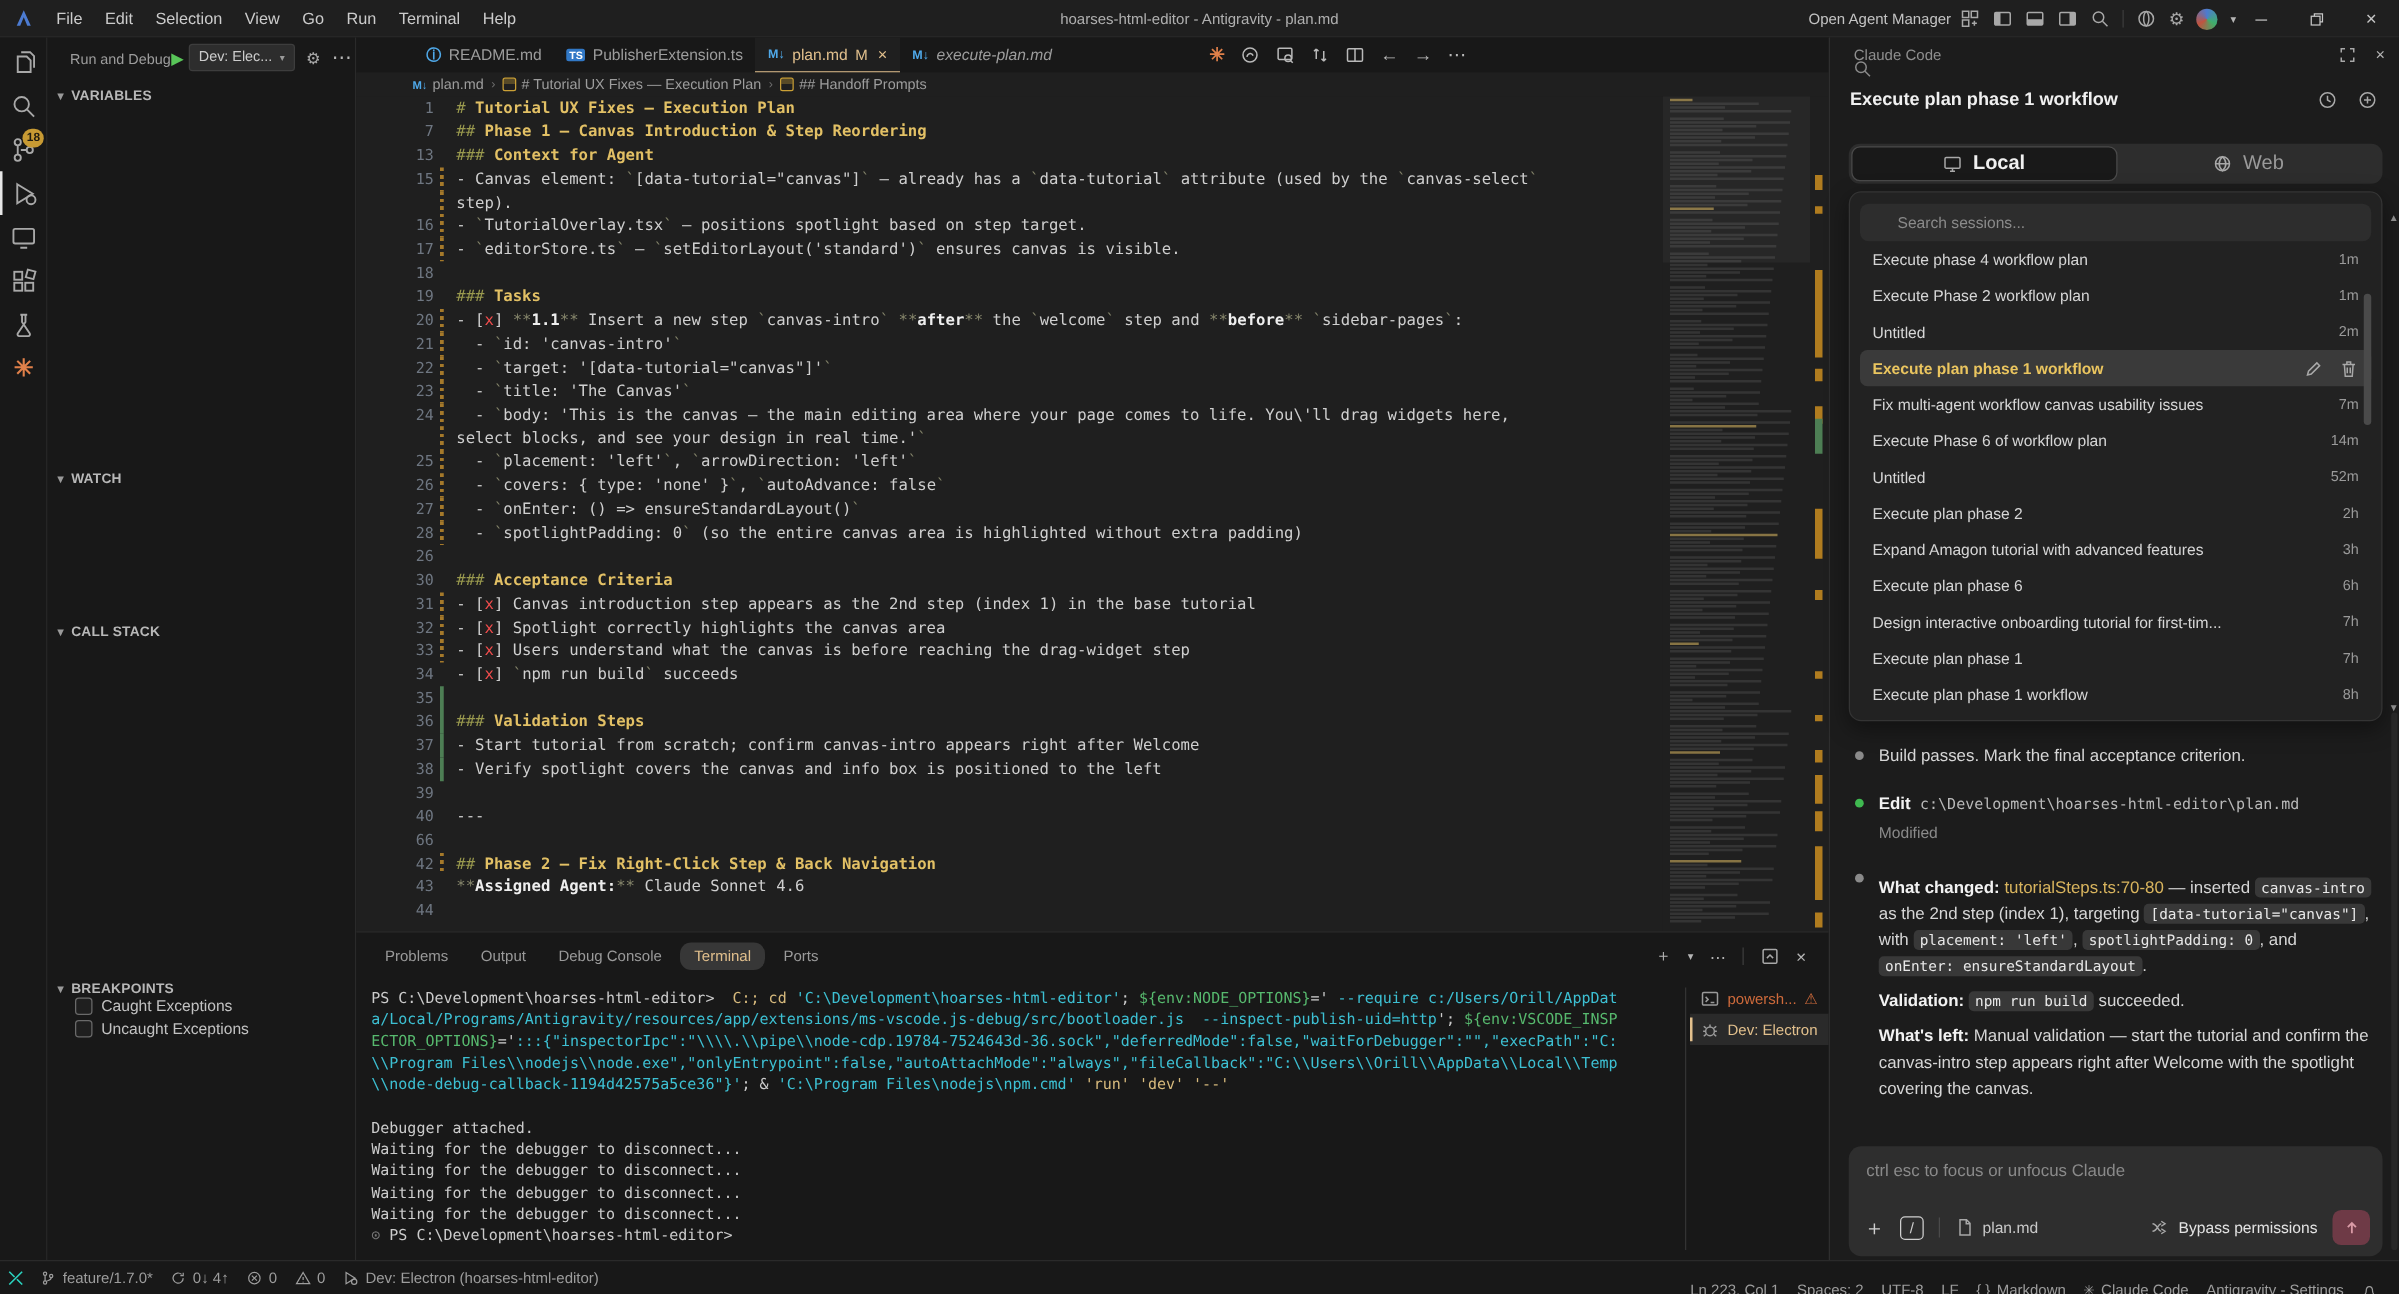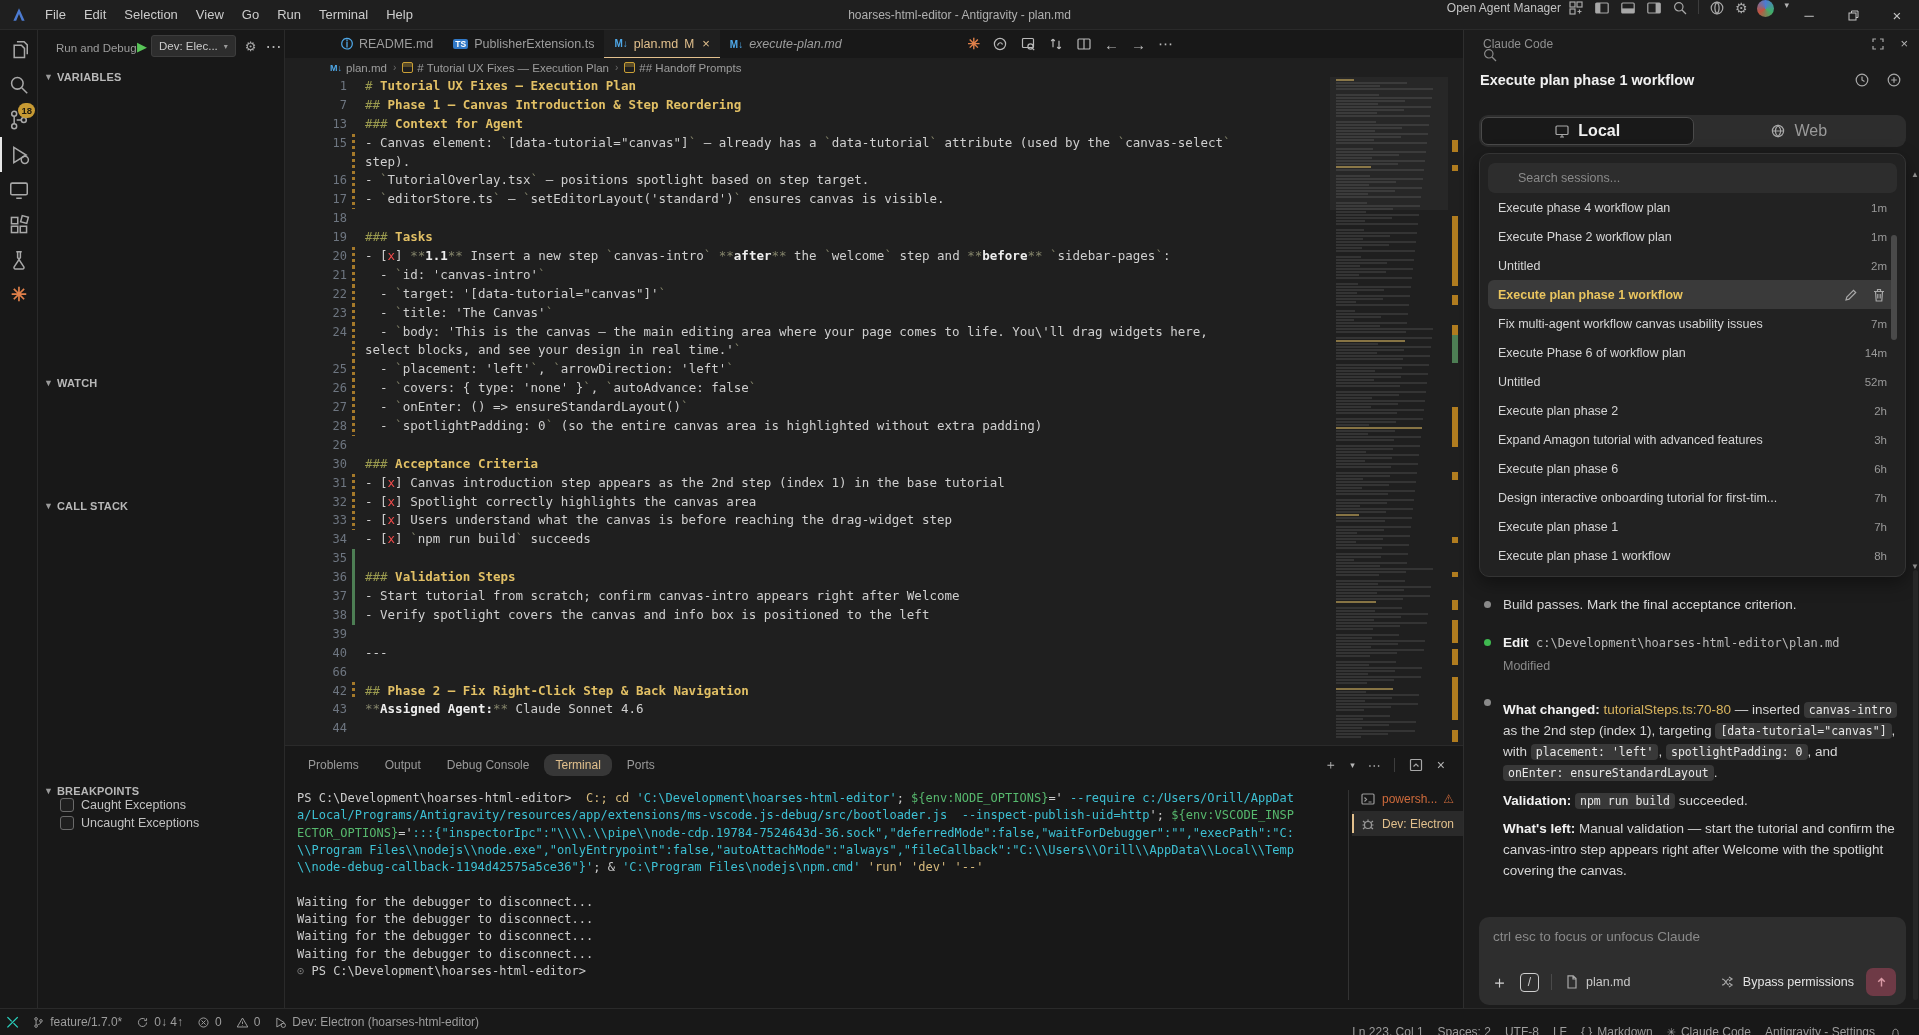--- a/index.html
+++ b/index.html
@@ -9,21 +9,21 @@
   svg { display:block; }
   .icon { display:inline-flex; align-items:center; justify-content:center; color:#a8a8a8; }
   .icon svg { width:16px; height:16px; stroke:currentColor; fill:none; stroke-width:1.2; }
 
   
   #titlebar { left:0; top:0; width:1919px; height:30px; background:#1f1f1f; border-bottom:1px solid #2a2a2a; }
   #app-logo { left:10px; top:6px; width:18px; height:18px; }
   #menubar { left:36px; top:0; height:30px; display:flex; align-items:center; }
   .menu-item { padding:0 9px; font-size:13px; color:#cccccc; height:22px; line-height:22px; border-radius:5px; }
   #win-title { left:50%; top:0; transform:translateX(-50%); height:30px; line-height:30px; font-size:12px; color:#b0b0b0; white-space:nowrap; }
-  #tb-right { right:130px; top:0; height:30px; display:flex; align-items:flex-start; gap:10px; }
+  #tb-right { right:130px; top:0; height:30px; display:flex; align-items:center; gap:10px; }
   #agent-manager { font-size:12px; color:#c3c3c3; display:flex; gap:7px; align-items:center; }
   .tb-sep { width:1px; height:14px; background:#3d3d3d; }
   #avatar { width:17px; height:17px; border-radius:50%; background:conic-gradient(#4c7bd1,#3fae6a,#c1533f,#4c7bd1); }
   #win-controls { right:0; top:0; height:30px; display:flex; }
   .win-btn { width:44px; height:30px; display:flex; align-items:center; justify-content:center; color:#c6c6c6; font-size:13px; }
 
   
   #activitybar { left:0; top:30px; width:38px; height:978px; background:#181818; border-right:1px solid #2a2a2a; }
   .act-item { position:absolute; left:0; width:38px; height:35px; display:flex; align-items:center; justify-content:center; color:#868686; }
   .act-item svg { width:22px; height:22px; stroke-width:1.1; }
@@ -868,20 +868,21 @@
         </span>
       <span style="font-size:14px">×</span>
     </div>
     <div class="abs" id="terminal">
         <div class="tline"><span class="tc-p">PS C:\Development\hoarses-html-editor&gt; </span><span class="tc-y"> C:; cd </span><span class="tc-c">'C:\Development\hoarses-html-editor'</span><span class="tc-p">; </span><span class="tc-g">${env:NODE_OPTIONS}</span><span class="tc-p">='</span><span class="tc-c"> --require c:/Users/Orill/AppDat</span></div>
         <div class="tline"><span class="tc-c">a/Local/Programs/Antigravity/resources/app/extensions/ms-vscode.js-debug/src/bootloader.js  --inspect-publish-uid=http</span><span class="tc-p">'; </span><span class="tc-g">${env:VSCODE_INSP</span></div>
         <div class="tline"><span class="tc-g">ECTOR_OPTIONS}</span><span class="tc-p">='</span><span class="tc-c">:::{"inspectorIpc":"\\\\.\\pipe\\node-cdp.19784-7524643d-36.sock","deferredMode":false,"waitForDebugger":"","execPath":"C:</span></div>
         <div class="tline"><span class="tc-c">\\Program Files\\nodejs\\node.exe","onlyEntrypoint":false,"autoAttachMode":"always","fileCallback":"C:\\Users\\Orill\\AppData\\Local\\Temp</span></div>
         <div class="tline"><span class="tc-c">\\node-debug-callback-1194d42575a5ce36"}'</span><span class="tc-p">; &amp; </span><span class="tc-c">'C:\Program Files\nodejs\npm.cmd'</span><span class="tc-y"> 'run' 'dev' '--'</span></div>
         <div class="tline">&nbsp;</div>
+        <div class="tline"><span class="tc-p">Debugger attached.</span></div>
         <div class="tline"><span class="tc-p">Waiting for the debugger to disconnect...</span></div>
         <div class="tline"><span class="tc-p">Waiting for the debugger to disconnect...</span></div>
         <div class="tline"><span class="tc-p">Waiting for the debugger to disconnect...</span></div>
         <div class="tline"><span class="tc-p">Waiting for the debugger to disconnect...</span></div>
         <div class="tline"><span class="tc-d">⊙ </span><span class="tc-p">PS C:\Development\hoarses-html-editor&gt;</span></div>
       </div>
     <div class="abs" id="term-sep"></div>
     <div class="abs" id="term-list">
         <div class="term-row warn">
           <span class="icon">

